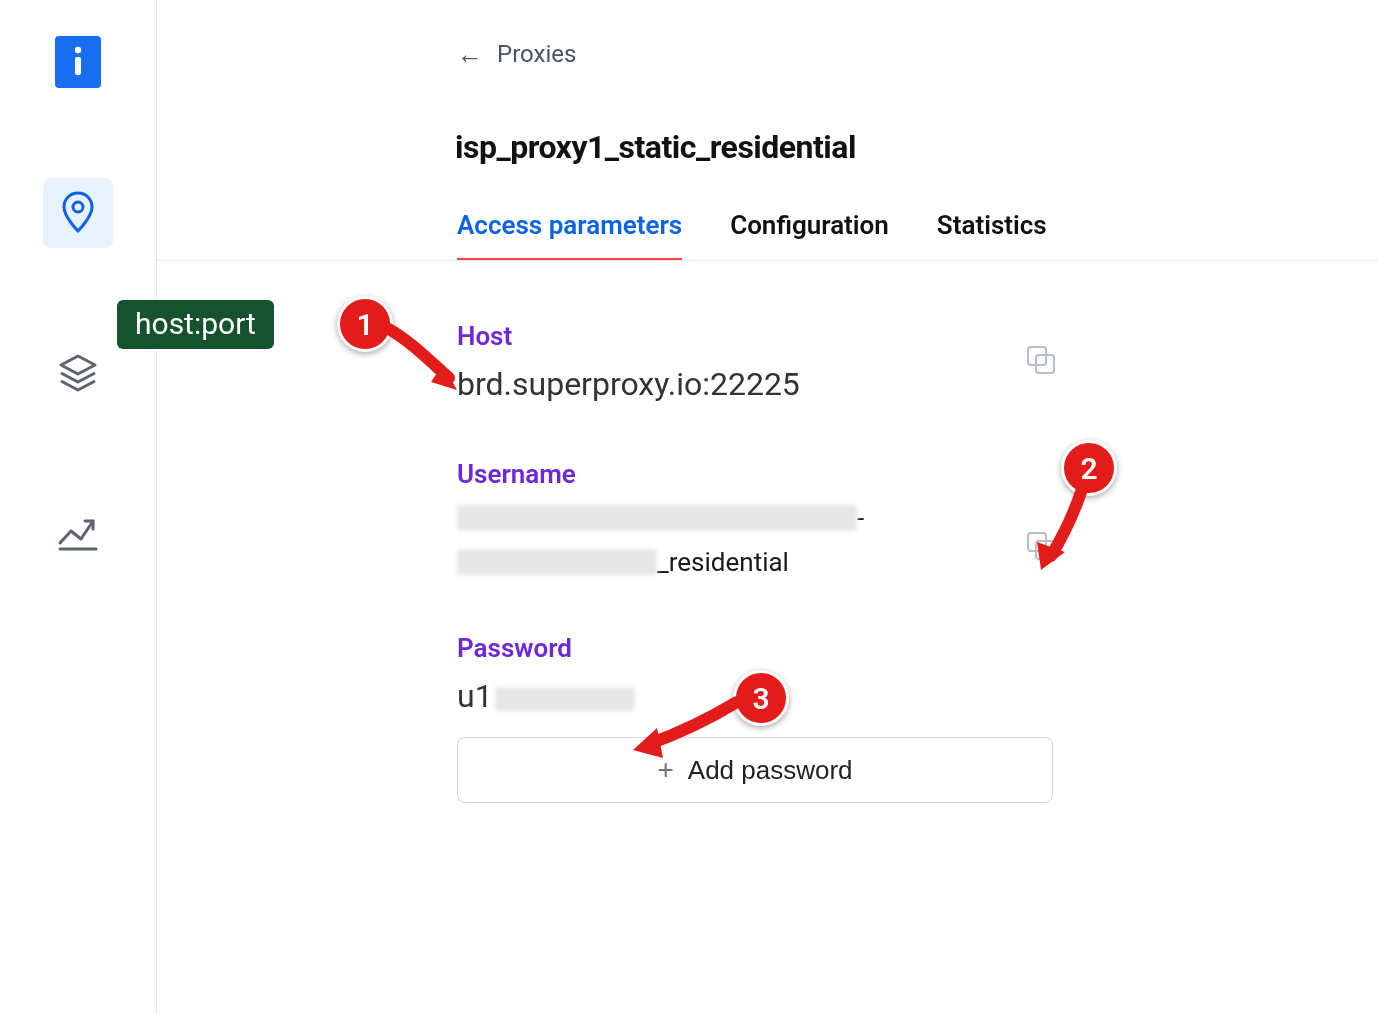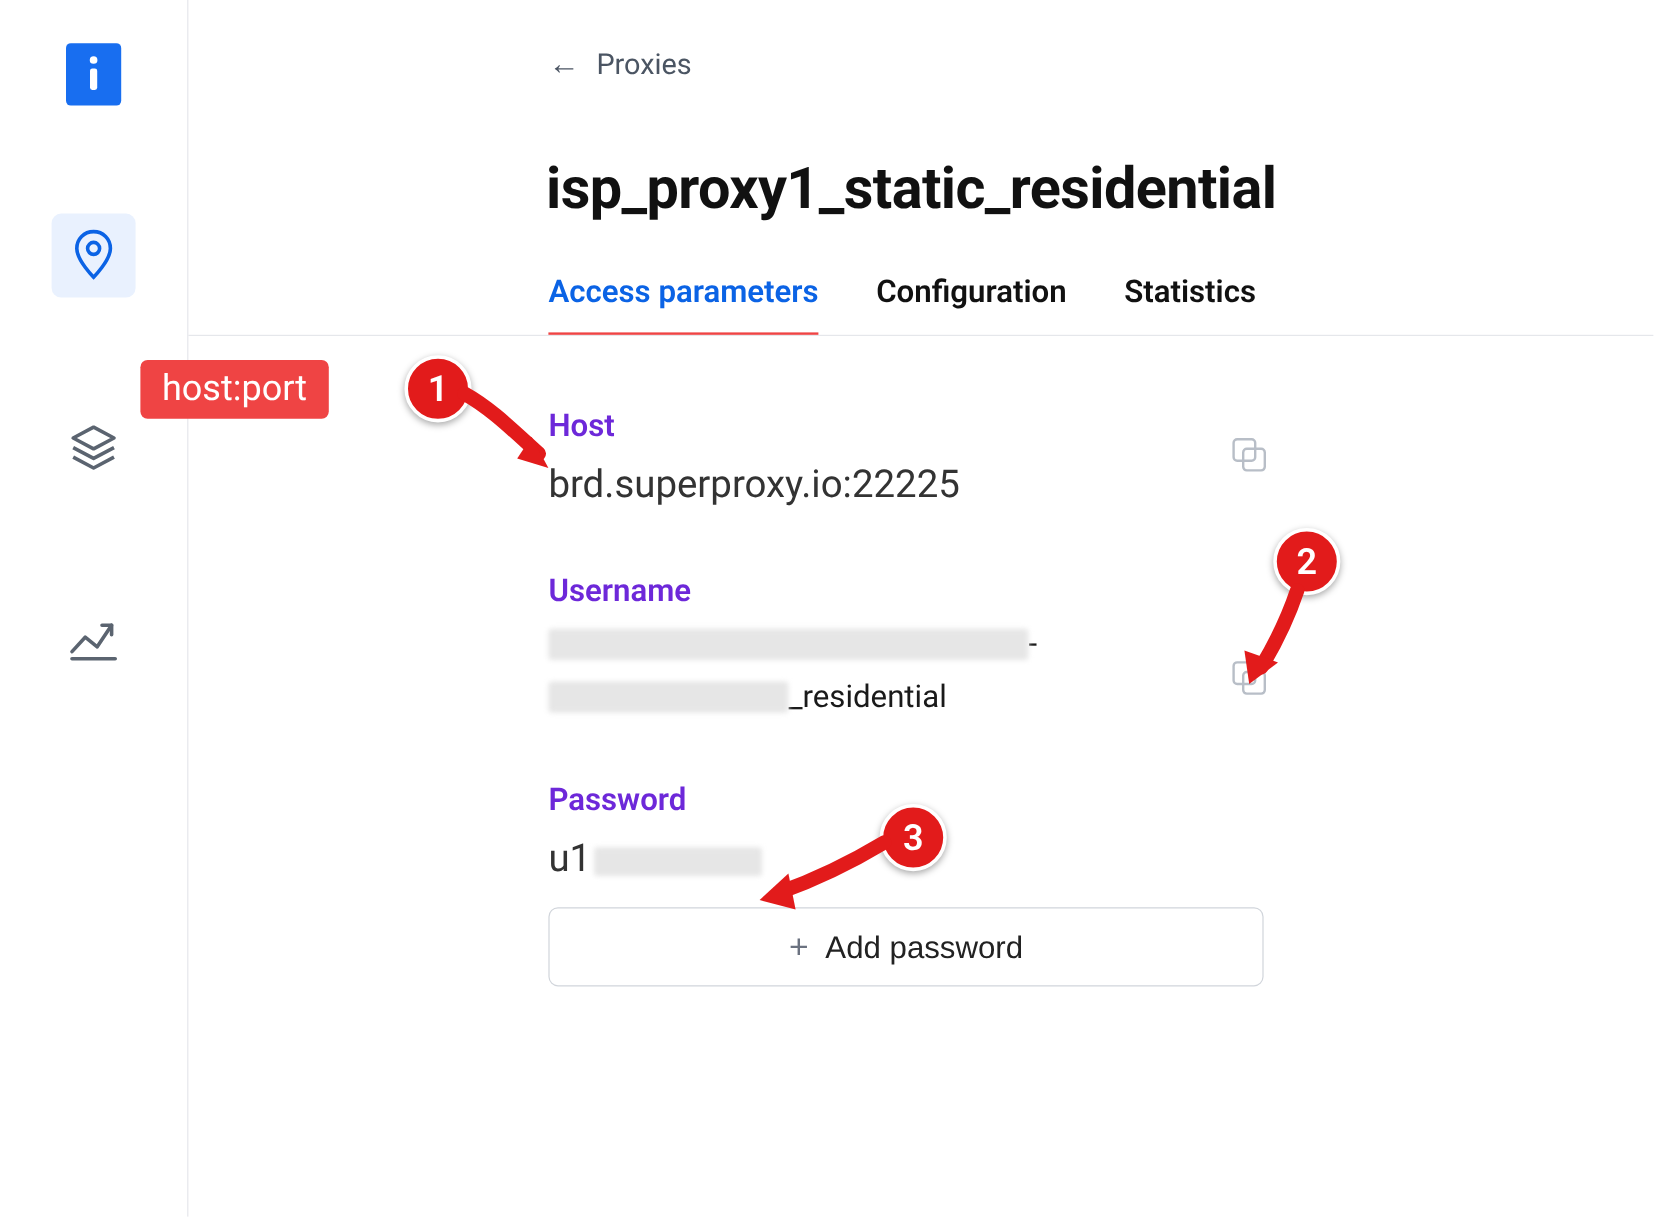--- a/index.html
+++ b/index.html
@@ -28,21 +28,21 @@
     padding: 40px 0 0 0;
   }
   .back-row {
     display: flex; align-items: center; gap: 14px;
     padding-left: 300px;
     color: #4b5563;
     font-size: 24px;
   }
   .back-row .arrow { font-size: 26px; line-height: 1; }
   h1.title {
-    font-size: 48px;
+    font-size: 32px;
     font-weight: 700;
     letter-spacing: -0.5px;
     padding-left: 298px;
     margin-top: 60px;
     color: #111;
   }
   .tabs {
     display: flex;
     gap: 48px;
     padding-left: 300px;
@@ -106,21 +106,21 @@
     font-size: 26px;
     color: #222;
     cursor: pointer;
     margin-top: 22px;
   }
   .add-pw-btn .plus { font-size: 28px; color:#6b7280; }
 
   
   .anno-tag {
     position: absolute;
-    background: #ef4444;
+    background: #14532d;
     color: #fff;
     font-size: 30px;
     padding: 6px 18px 8px 18px;
     border-radius: 6px;
   }
   .num-badge {
     position: absolute;
     width: 56px; height: 56px;
     border-radius: 50%;
     background: #e21b1b;

